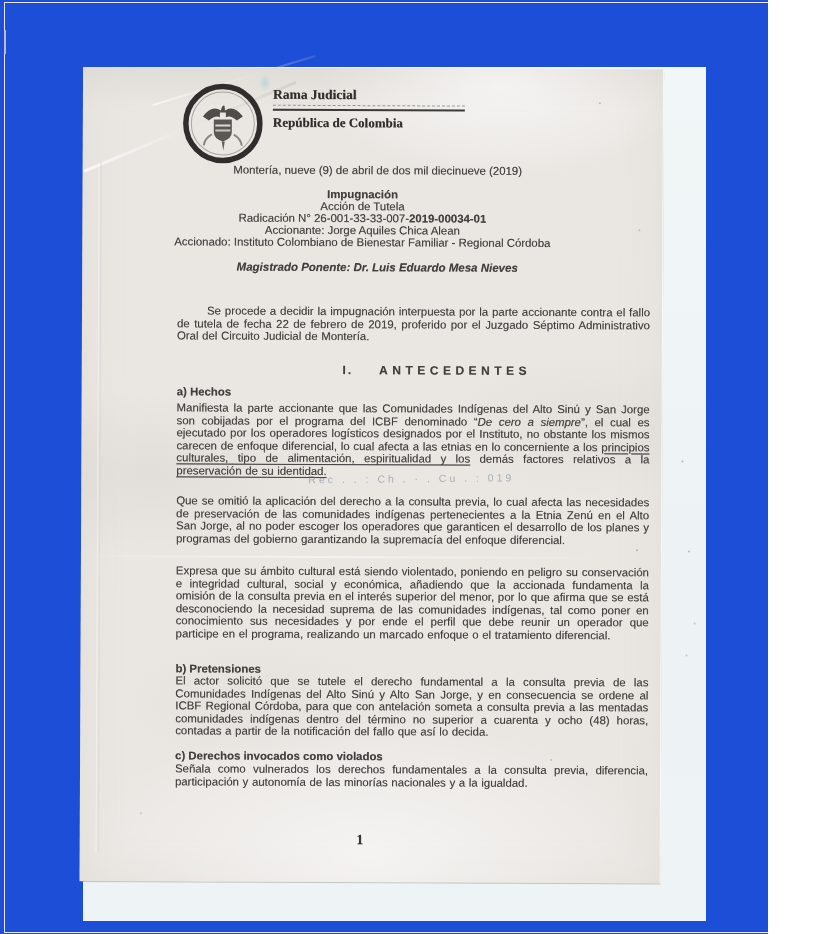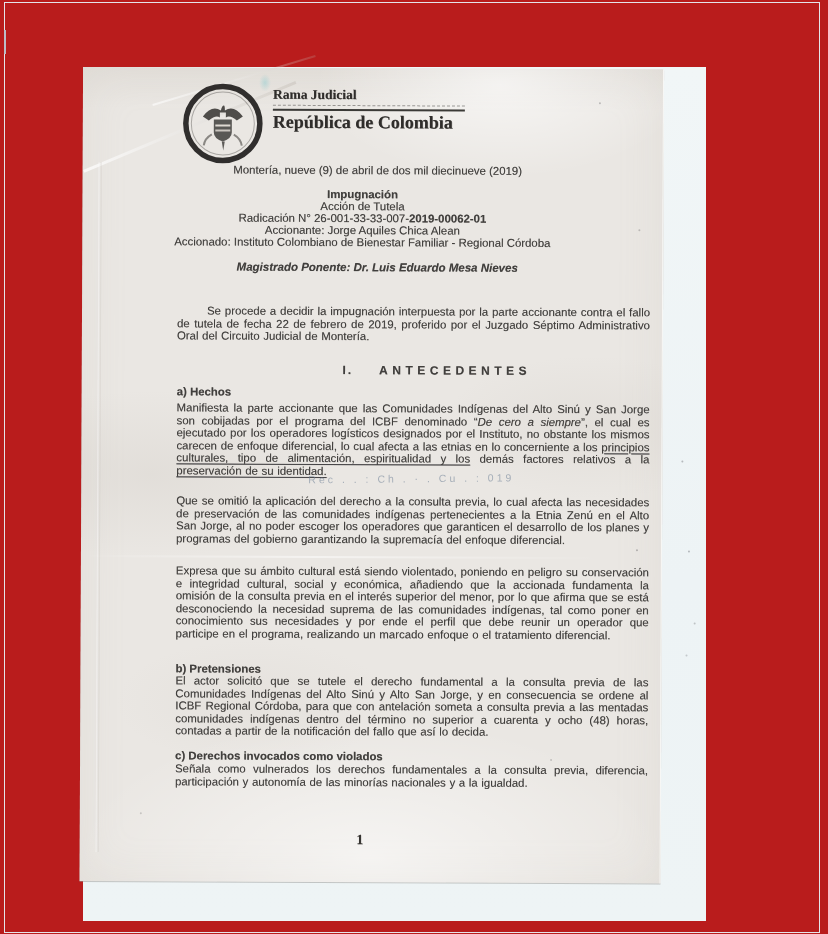--- a/index.html
+++ b/index.html
@@ -1,16 +1,16 @@
 <!DOCTYPE html>
 <html><head>
 <meta charset="utf-8">
 <style>
   html,body{margin:0;padding:0;background:#ffffff;}
-  .canvas{position:relative;width:828px;height:934px;background:#b91c1c;overflow:hidden;
+  .canvas{position:relative;width:768px;height:934px;background:#1d4ed8;overflow:hidden;
           font-family:"Liberation Sans", sans-serif;}
   .viewer-frame{position:absolute;left:4px;top:2px;width:814px;height:929px;
           border:1px solid #e4e4ea;pointer-events:none;}
   .frame-notch{position:absolute;left:4px;top:30px;width:2px;height:24px;background:#bcbcc6;}
 
   
   .photo{position:absolute;left:83px;top:67px;width:623px;height:854px;
          background:linear-gradient(180deg,#f1f6f7 0%,#edf3f5 60%,#eef4f5 100%);}
   .paper{position:absolute;left:0;top:0;width:580px;height:814px;
          background:#eae7e3;
@@ -44,21 +44,21 @@
                  613px 553px 0 0 rgba(50,50,55,.25), 605px 585px 0 0 rgba(50,50,55,.22);}
 
   
   .seal{position:absolute;left:98px;top:14px;width:84px;height:84px;opacity:.92;}
   .letterhead{position:absolute;left:190px;top:19px;color:#2f2d2b;
       font-family:"Liberation Serif", serif;font-weight:bold;
       text-shadow:0.3px 0.3px 0.4px rgba(60,58,55,.55);}
   .lh-line{font-size:13.5px;line-height:16px;}
   .lh-rule{width:192px;height:3px;margin:2px 0 3px 0;
       border-top:1px dashed rgba(70,68,64,.5);border-bottom:2px solid #3b3a37;}
-  .lh-big{font-size:18px;line-height:17px;}
+  .lh-big{font-size:13px;line-height:17px;}
 
   
   .ink{color:#413f3d;text-shadow:0.2px 0.2px 0.35px rgba(70,68,66,.5);}
   .center{text-align:center;}
   .dateline{position:absolute;left:85px;top:96px;width:420px;font-size:11.4px;}
   .case-block{position:absolute;left:60px;top:121px;width:440px;font-size:11.4px;line-height:11.9px;}
   .bold{font-weight:bold;}
   .magistrado{position:absolute;left:85px;top:193px;width:420px;
       font-size:11.5px;font-weight:bold;font-style:italic;}
   .body{position:absolute;left:95px;width:473px;margin:0;
@@ -118,21 +118,21 @@
         <div class="lh-line">Rama Judicial</div>
         <div class="lh-rule"></div>
         <div class="lh-big">República de Colombia</div>
       </div>
 
       <div class="dateline center ink">Montería, nueve (9) de abril de dos mil diecinueve (2019)</div>
 
       <div class="case-block center ink">
         <div class="bold">Impugnación</div>
         <div>Acción de Tutela</div>
-        <div><span>Radicación N° 26-001-33-33-007-</span><span class="bold">2019-00062-01</span></div>
+        <div><span>Radicación N° 26-001-33-33-007-</span><span class="bold">2019-00034-01</span></div>
         <div>Accionante: Jorge Aquiles Chica Alean</div>
         <div>Accionado: Instituto Colombiano de Bienestar Familiar - Regional Córdoba</div>
       </div>
 
       <div class="magistrado center ink">Magistrado Ponente: Dr. Luis Eduardo Mesa Nieves</div>
 
       <p class="body intro ink">Se procede a decidir la impugnación interpuesta por la parte accionante contra el fallo de tutela de fecha 22 de febrero de 2019, proferido por el Juzgado Séptimo Administrativo Oral del Circuito Judicial de Montería.</p>
 
       <div class="section-title ink">
         <span class="numeral">I.</span><span class="spaced">ANTECEDENTES</span>

